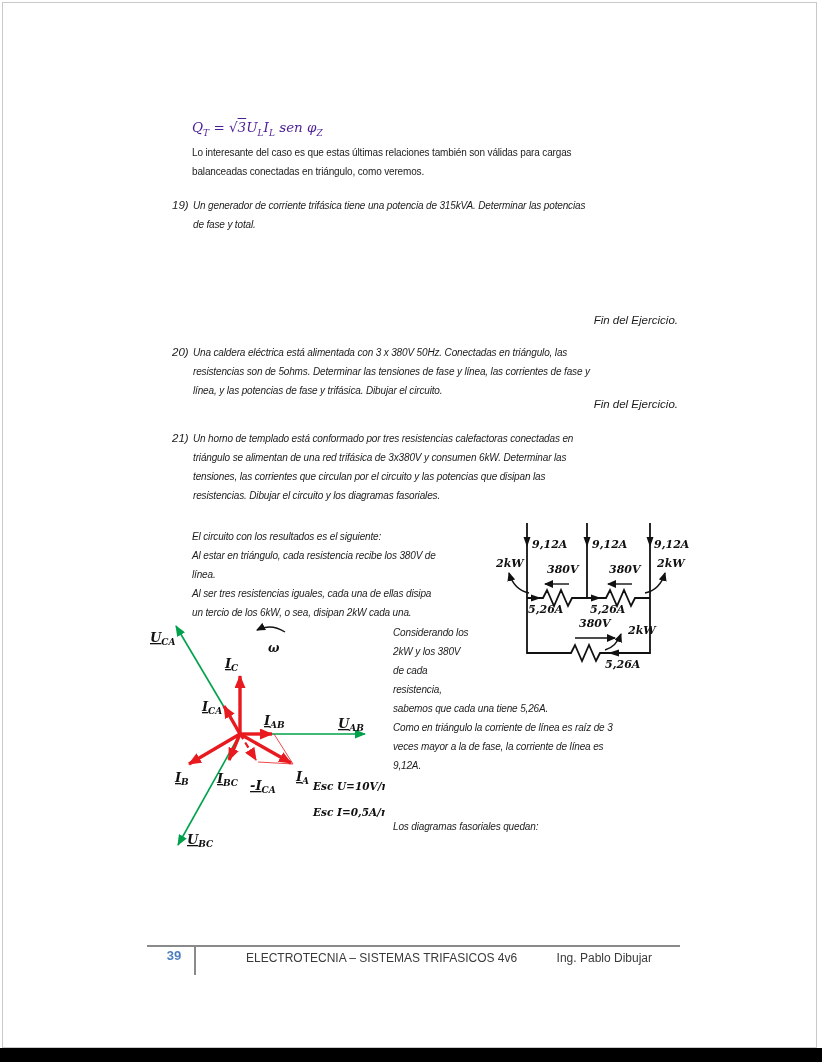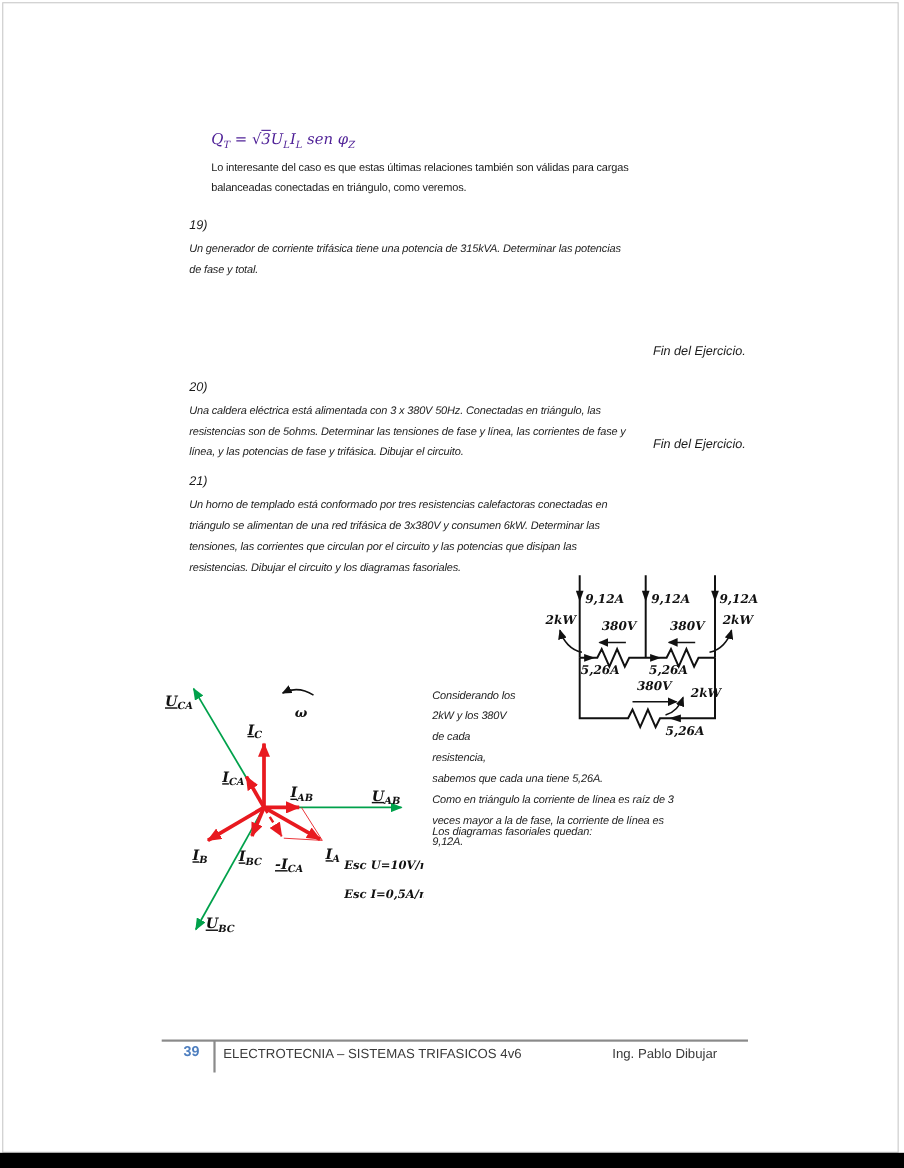--- a/index.html
+++ b/index.html
@@ -3,35 +3,35 @@
 <meta charset="utf-8">
 <style>
   html,body{margin:0;padding:0;background:#ffffff;}
   .canvas{position:relative;width:822px;height:1062px;background:#ffffff;overflow:hidden;
           font-family:"Liberation Sans",sans-serif;color:#1c1c1c;}
   .sheet{position:absolute;left:2px;top:2px;width:813px;height:1044px;border:1px solid #c9c9c9;background:#fff;}
   .bottom-bar{position:absolute;left:0;top:1048px;width:822px;height:14px;background:#000;}
   .abs{position:absolute;}
   .para{font-size:10px;letter-spacing:-0.15px;line-height:19px;white-space:pre-line;color:#1c1c1c;}
   .it{font-style:italic;}
-  .ex{display:flex;flex-direction:column;}
+  .ex{display:flex;}
   .ex-num{width:21px;flex:0 0 21px;font-size:11.5px;line-height:19px;font-style:italic;}
   .fin{font-size:11.5px;font-style:italic;text-align:right;width:486px;}
   .formula{font-family:"DejaVu Serif",serif;font-style:italic;font-size:13.5px;color:#4c1d95;}
   .formula sub{font-size:9px;font-style:italic;}
   .ol{text-decoration:overline;}
   svg text{font-family:"DejaVu Serif",serif;font-weight:bold;font-style:italic;fill:#111;}
   .vec-label{font-size:13px;}
   .vec-sub{font-size:9px;}
   .circ-label{font-size:11px;}
   .esc-label{font-size:10.5px;}
   .omega-label{font-size:12px;}
   .footer-line{background:#8a8a8a;}
   .footer-page{font-size:13px;font-weight:bold;color:#4d7ebf;}
-  .footer-title{font-size:12px;color:#3a3a3a;}
+  .footer-title{font-size:12px;color:#3a3a3a;margin-left:43px;}
   .footer-author{font-size:12px;color:#3a3a3a;text-align:right;width:152px;}
 </style>
 </head>
 <body>
 
 <div class="canvas">
   <div class="sheet"></div>
 
   <div class="abs formula" style="left:192px;top:119px;">
     <span>Q</span><sub>T</sub><span> = </span><span>√</span><span class="ol">3</span><span>U</span><sub>L</sub><span>I</span><sub>L</sub><span> sen </span><span>φ</span><sub>Z</sub>
@@ -56,29 +56,34 @@
   <div class="abs fin" style="left:192px;top:398px;">Fin del Ejercicio.</div>
 
   <div class="abs ex" style="left:172px;top:429px;">
     <span class="ex-num">21)</span>
     <div class="para it">Un horno de templado está conformado por tres resistencias calefactoras conectadas en
 triángulo se alimentan de una red trifásica de 3x380V y consumen 6kW. Determinar las
 tensiones, las corrientes que circulan por el circuito y las potencias que disipan las
 resistencias. Dibujar el circuito y los diagramas fasoriales.</div>
   </div>
 
+  <div class="abs para it" style="left:192px;top:527px;">El circuito con los resultados es el siguiente:
+Al estar en triángulo, cada resistencia recibe los 380V de
+línea.
+Al ser tres resistencias iguales, cada una de ellas disipa
+un tercio de los 6kW, o sea, disipan 2kW cada una.</div>
   <div class="abs para it" style="left:393px;top:623px;">Considerando los
 2kW y los 380V
 de cada
 resistencia,
 sabemos que cada una tiene 5,26A.
 Como en triángulo la corriente de línea es raíz de 3
 veces mayor a la de fase, la corriente de línea es
 9,12A.</div>
-  <div class="abs para it" style="left:393px;top:747px;">Los diagramas fasoriales quedan:</div>
+  <div class="abs para it" style="left:393px;top:817px;">Los diagramas fasoriales quedan:</div>
 
   <svg class="abs" style="left:495px;top:515px;" width="215" height="162" viewBox="0 0 215 162">
     <defs>
       <marker id="mb" markerUnits="userSpaceOnUse" markerWidth="9" markerHeight="8" refX="8" refY="4" orient="auto">
         <path d="M0,0 L9,4 L0,8 z" fill="#111"></path>
       </marker>
     </defs>
 
     <g stroke="#111" stroke-width="1.8">
       <line x1="32" y1="8" x2="32" y2="83"></line>

